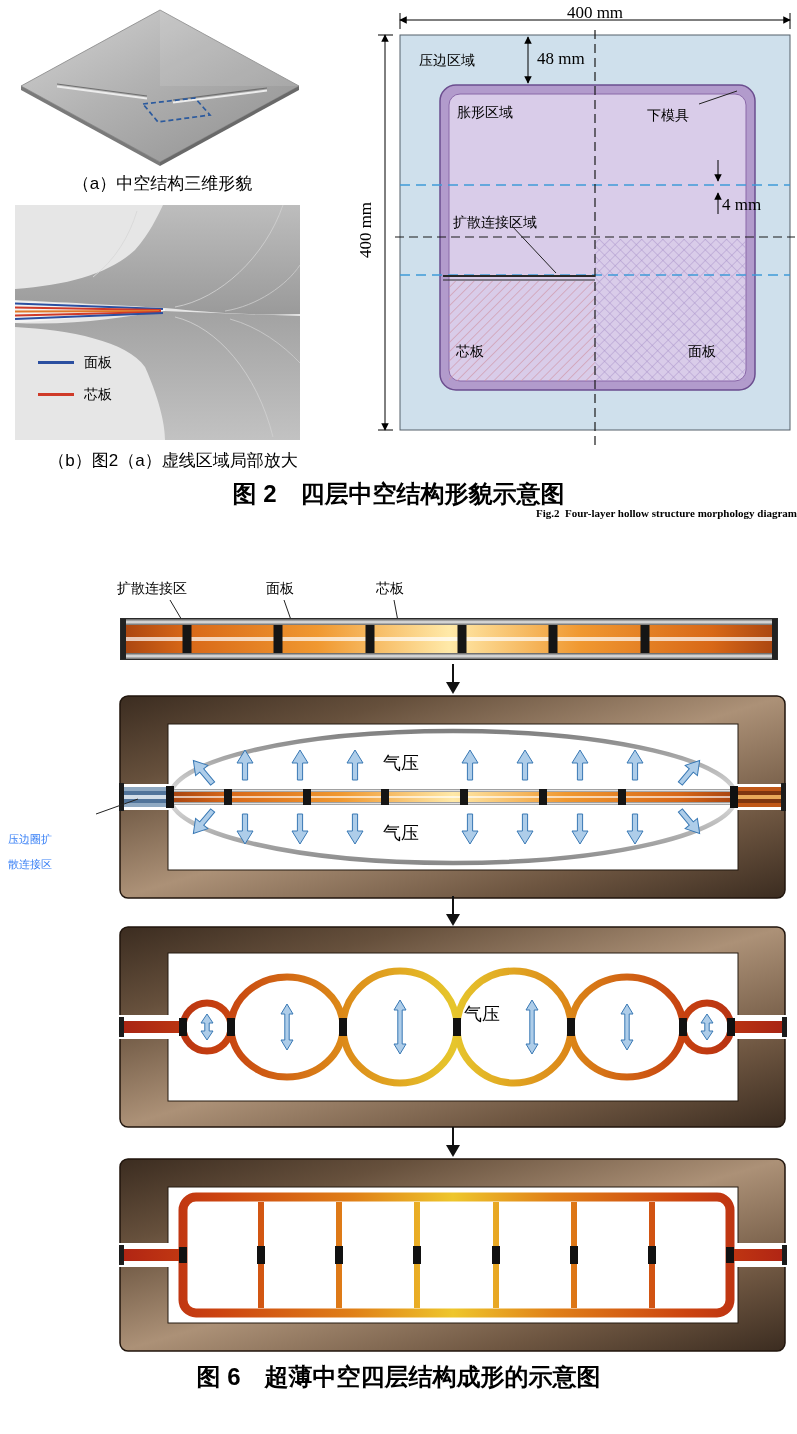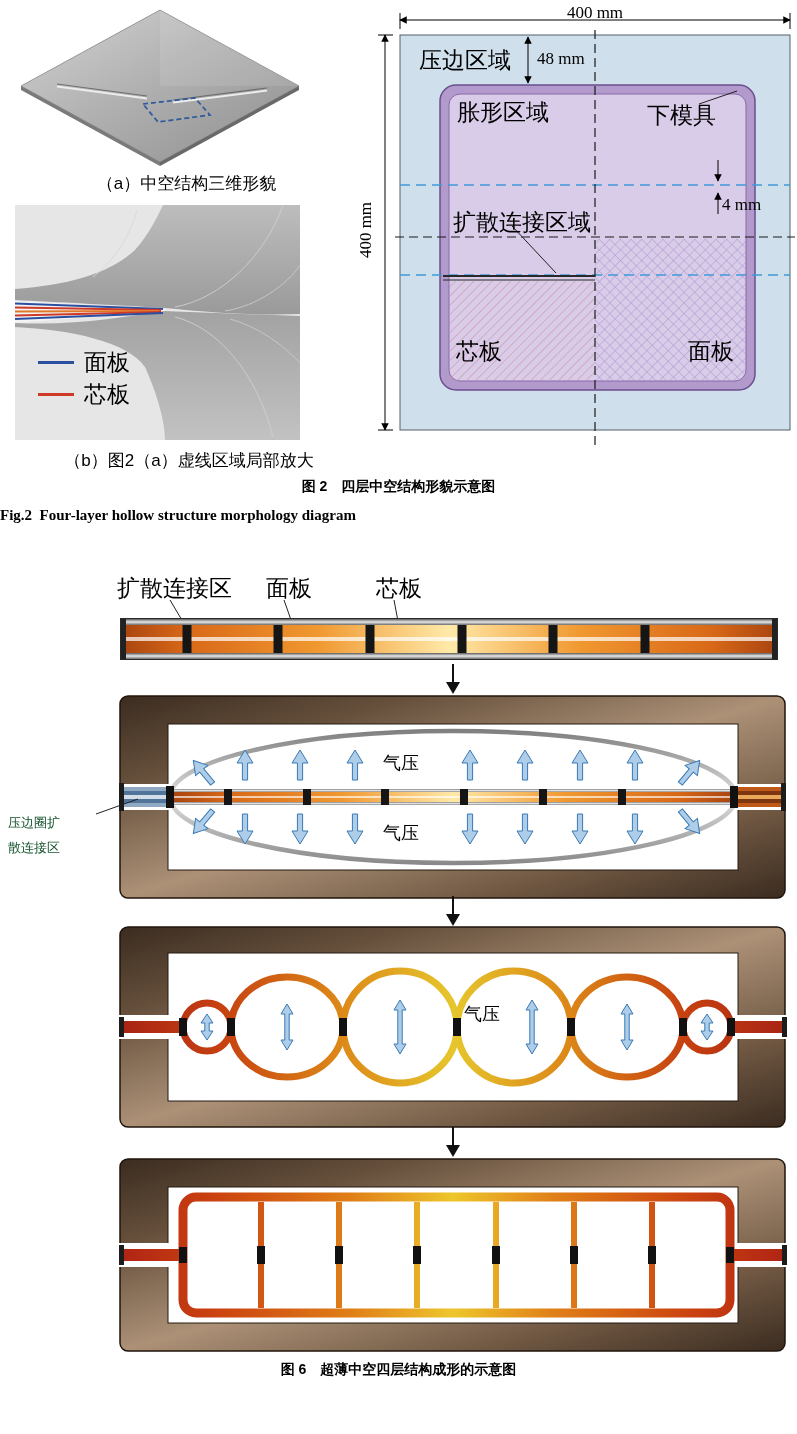--- a/index.html
+++ b/index.html
@@ -1,31 +1,31 @@
 <!DOCTYPE html>
 <html><head>
 <meta charset="utf-8">
 <style>
   html,body{margin:0;padding:0;background:#fff;}
   .page{position:relative;width:797px;height:1434px;background:#fff;overflow:hidden;
         font-family:"Liberation Sans",sans-serif;color:#000;}
   .abs{position:absolute;}
-  .lbl{position:absolute;font-size:23px;line-height:21px;white-space:nowrap;color:#000;}
+  .lbl{position:absolute;font-size:14px;line-height:21px;white-space:nowrap;color:#000;}
   .dim{position:absolute;font-size:17px;font-family:"Liberation Serif",serif;white-space:nowrap;color:#000;}
-  .cap{position:absolute;font-size:17px;text-align:center;color:#000;padding-left:24px;}
-  .capzh{position:absolute;left:0;width:797px;font-size:14px;font-weight:bold;text-align:center;color:#000;}
-  .capen{position:absolute;left:0;width:797px;font-size:15px;font-weight:bold;text-align:left;
+  .cap{position:absolute;font-size:17px;text-align:center;color:#000;}
+  .capzh{position:absolute;left:0;width:797px;font-size:24px;font-weight:bold;text-align:center;color:#000;}
+  .capen{position:absolute;left:0;width:797px;font-size:11px;font-weight:bold;text-align:right;
          font-family:"Liberation Serif",serif;white-space:pre;color:#000;}
   .rot90{transform:rotate(-90deg);transform-origin:center center;text-align:center;}
   .legend{position:absolute;left:38px;top:346px;}
   .legend-row{display:flex;align-items:center;height:32px;}
   .legend-line{width:36px;height:3px;margin-right:10px;}
   .legend-line.face{background:#2b4fa0;}
   .legend-line.core{background:#cf3a28;}
-  .flange-lbl{position:absolute;left:8px;top:810px;width:92px;font-size:13px;line-height:25px;color:#14532d;}
+  .flange-lbl{position:absolute;left:8px;top:827px;width:92px;font-size:11px;line-height:25px;color:#3b82f6;}
 </style>
 </head>
 <body>
 
 <div class="page">
 
   <svg class="abs" style="left:15px;top:5px" width="290" height="165" viewBox="0 0 290 165">
     <defs>
       <linearGradient id="plateG" x1="0" y1="0" x2="1" y2="1">
         <stop offset="0" stop-color="#d4d4d4"></stop>
@@ -78,21 +78,21 @@
   <div class="legend">
     <div class="legend-row">
       <span class="legend-line face"></span>
       <span class="lbl" style="position:static">面板</span>
     </div>
     <div class="legend-row">
       <span class="legend-line core"></span>
       <span class="lbl" style="position:static">芯板</span>
     </div>
   </div>
-  <div class="cap" style="left:0;top:449px;width:330px">（b）图2（a）虚线区域局部放大</div>
+  <div class="cap" style="left:8px;top:449px;width:330px">（b）图2（a）虚线区域局部放大</div>
 
   <svg class="abs" style="left:350px;top:0" width="447" height="450" viewBox="0 0 447 450">
     <defs>
       <marker id="ah" viewBox="0 0 10 10" refX="9" refY="5" markerWidth="7.5" markerHeight="7.5" orient="auto-start-reverse">
         <path d="M0,0 L10,5 L0,10 Z" fill="#000"></path>
       </marker>
       <pattern id="diagPink" width="6.5" height="6.5" patternUnits="userSpaceOnUse" patternTransform="rotate(45)">
         <line x1="0" y1="0" x2="0" y2="6.5" stroke="#cf93a4" stroke-width="1.2"></line>
       </pattern>
       <pattern id="crossPurple" width="7.5" height="7.5" patternUnits="userSpaceOnUse" patternTransform="rotate(45)">

